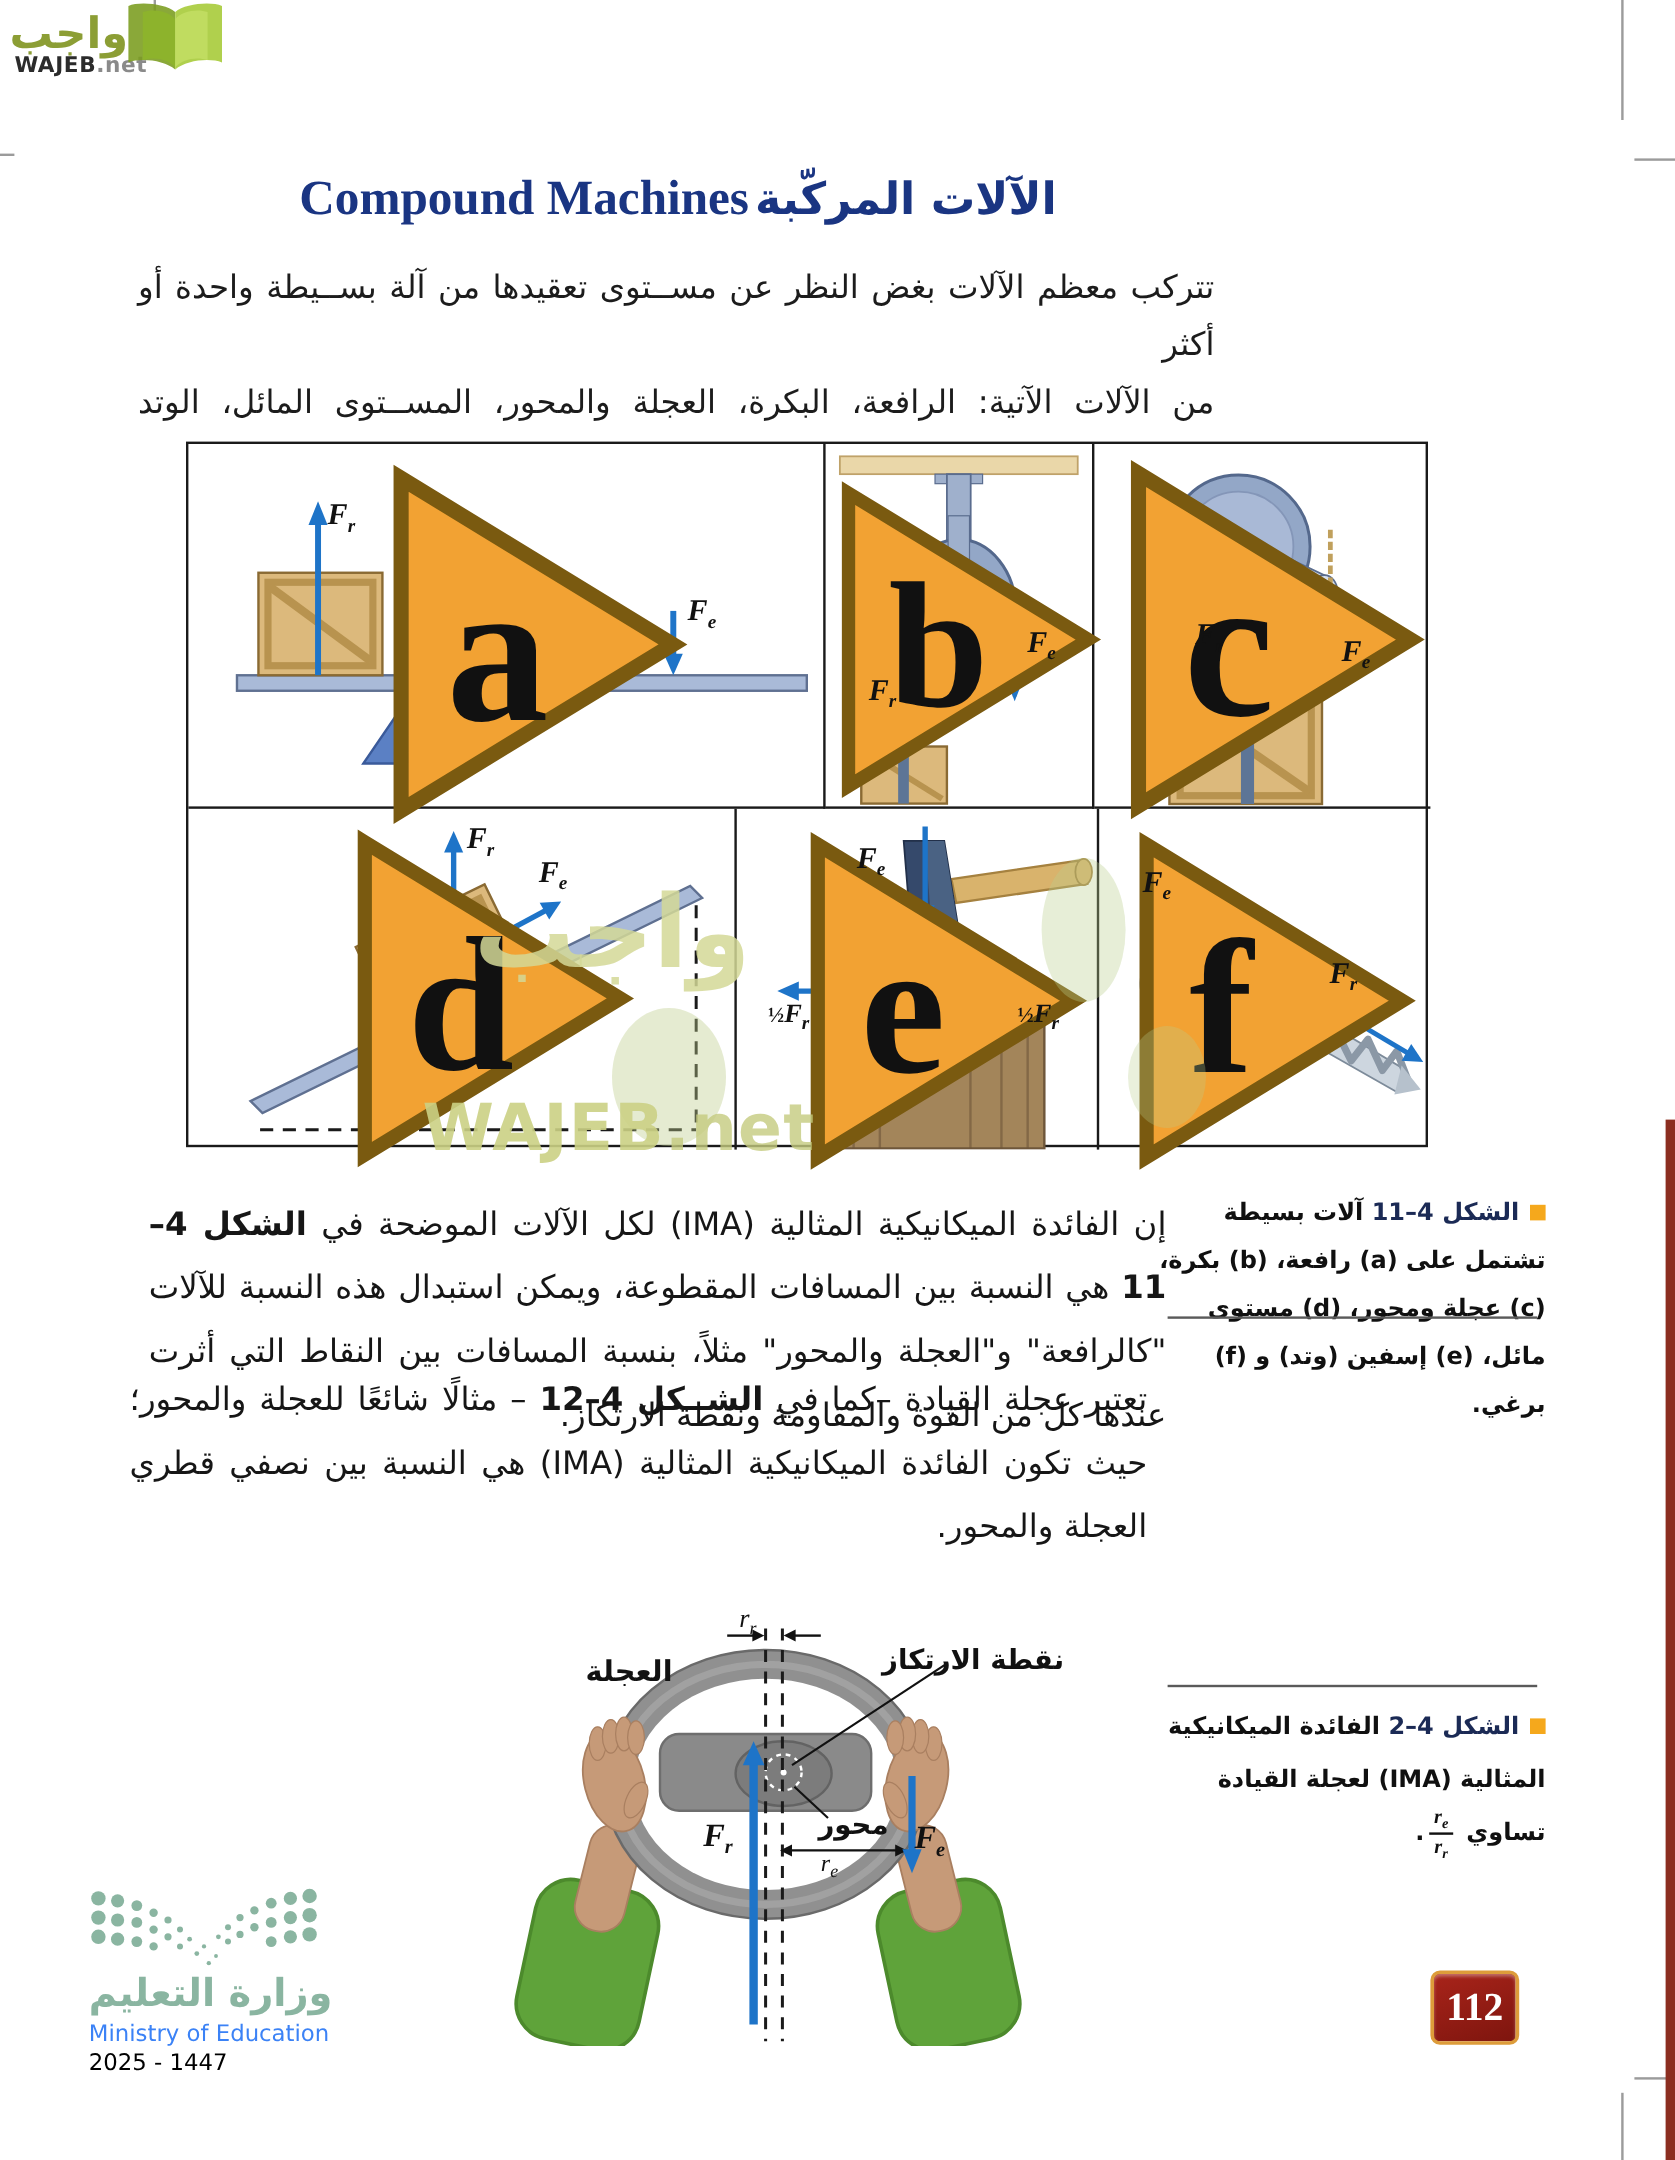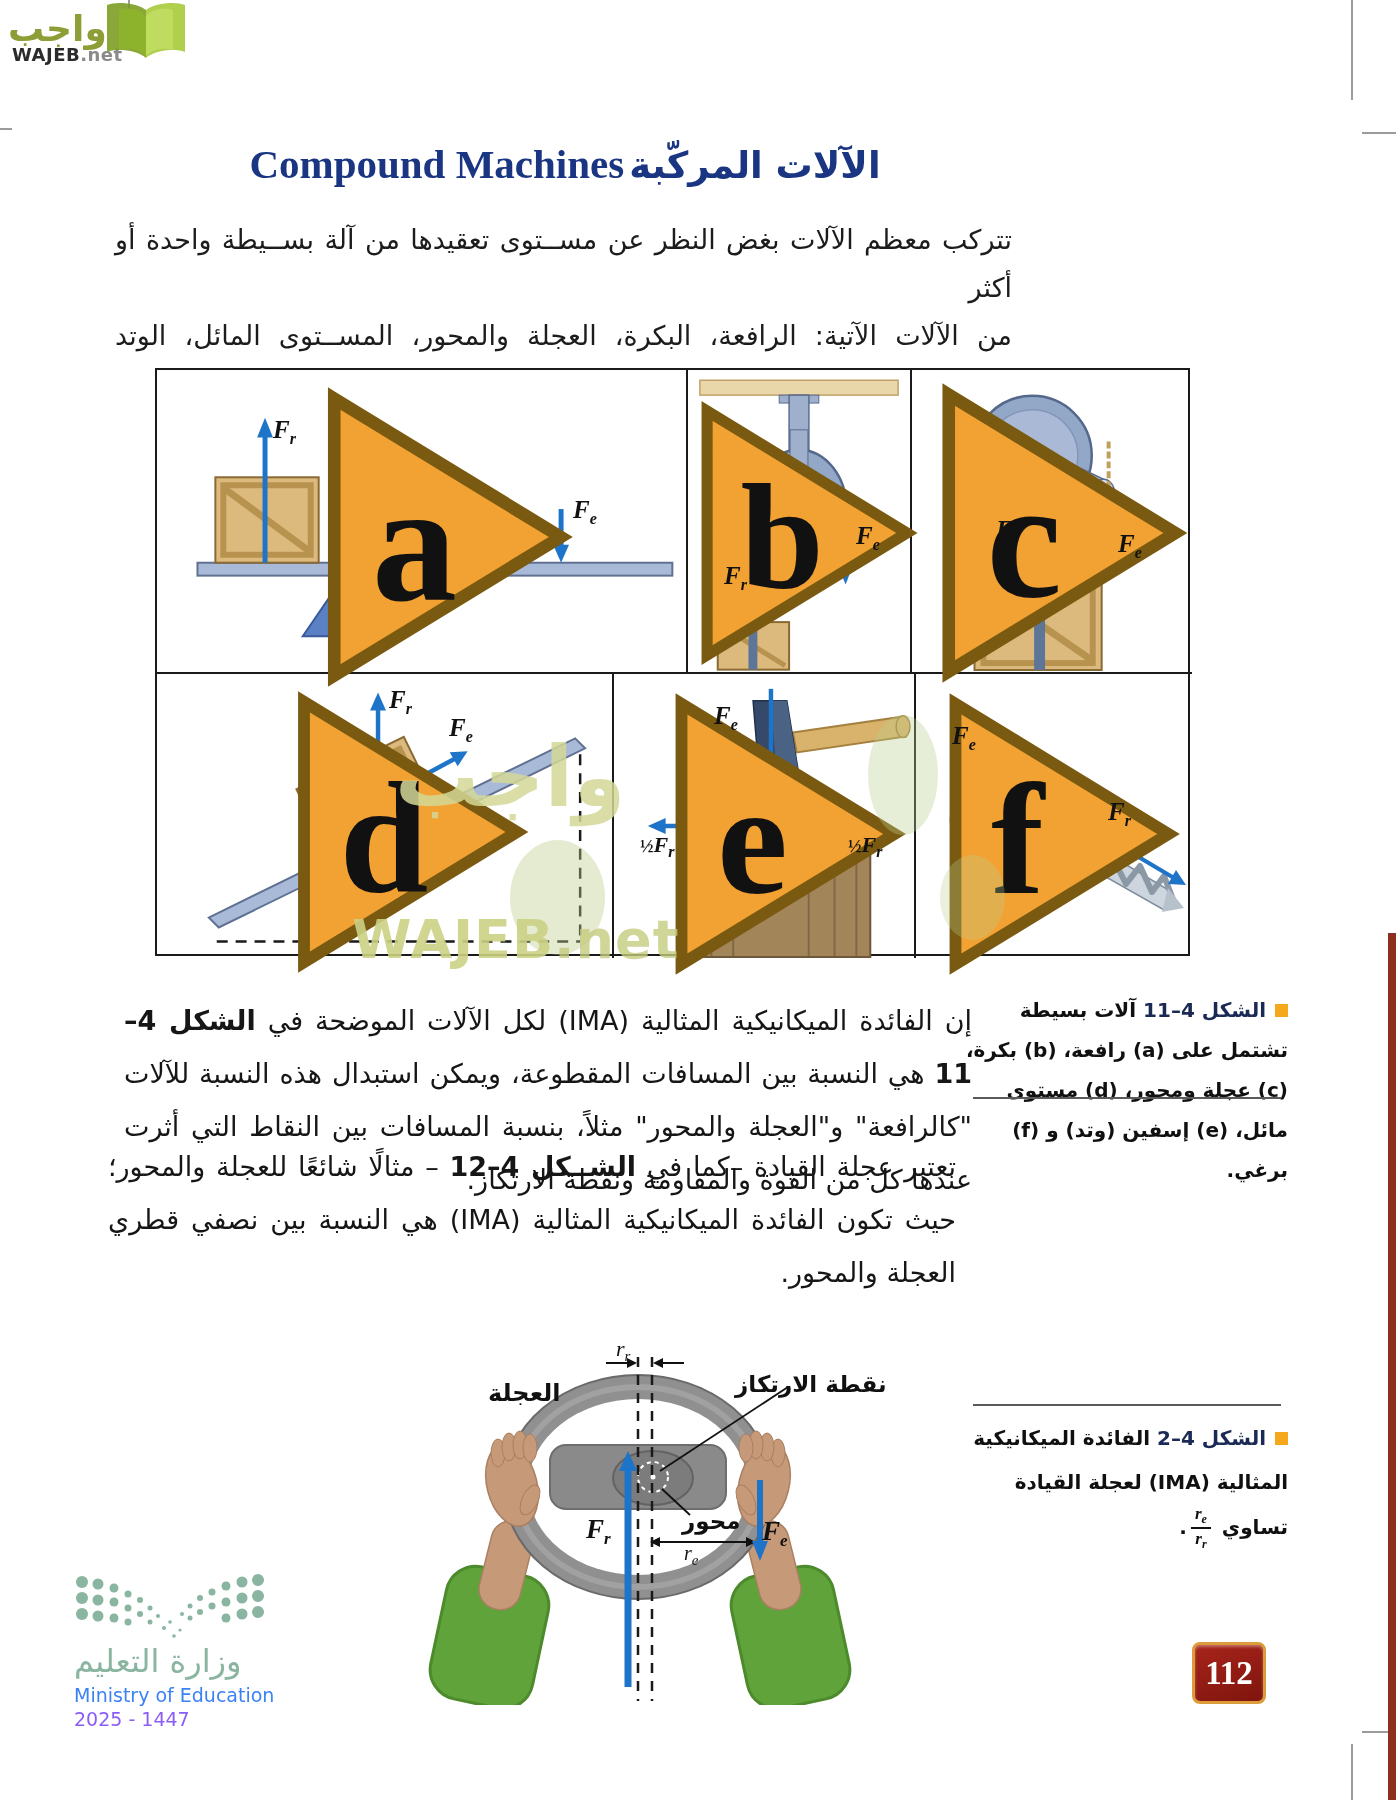--- a/index.html
+++ b/index.html
@@ -50,23 +50,23 @@
   .fig12-math{position:absolute;font-family:"Liberation Serif",serif;font-style:italic;font-size:22px;color:#111;z-index:8;}
   .fig12-math sub{font-size:15px;}
   .fig12-F{position:absolute;font-family:"Liberation Serif",serif;font-style:italic;font-weight:bold;font-size:27px;color:#111;z-index:8;}
   .fig12-F sub{font-size:17px;}
   
   .frac{display:inline-flex;flex-direction:column;align-items:center;vertical-align:middle;
         font-family:"Liberation Serif",serif;font-style:italic;font-weight:bold;font-size:17px;line-height:1.15;margin:0 4px;}
   .frac .num{border-bottom:2px solid #111;padding:0 4px;}
   .frac sub{font-size:12px;}
   
-  .moe-ar{position:absolute;left:74px;top:1642px;font-size:32px;font-weight:normal;color:#8AB5A1;}
+  .moe-ar{position:absolute;left:74px;top:1642px;font-size:32px;font-weight:bold;color:#8AB5A1;}
   .moe-en{position:absolute;left:74px;top:1684px;font-size:19px;color:#3b82f6;}
-  .moe-years{position:absolute;left:74px;top:1708px;font-size:19px;color:#8b5cf6;direction:ltr;}
+  .moe-years{position:absolute;left:74px;top:1708px;font-size:19px;color:#000000;direction:ltr;}
   .badge{position:absolute;left:1192px;top:1642px;width:74px;height:62px;border-radius:8px;
          background:linear-gradient(160deg,#a8241a,#7e150e);border:3px solid #DD9C3A;box-sizing:border-box;
          color:#fff;font-family:"Liberation Serif",serif;font-weight:bold;font-size:33px;
          display:flex;align-items:center;justify-content:center;box-shadow:inset 0 2px 3px rgba(255,255,255,.35);}
   .redstrip{position:absolute;left:1388px;top:933px;width:8px;height:867px;background:#8C2E20;}
 </style>
 </head>
 <body>
 
 <div class="page">

